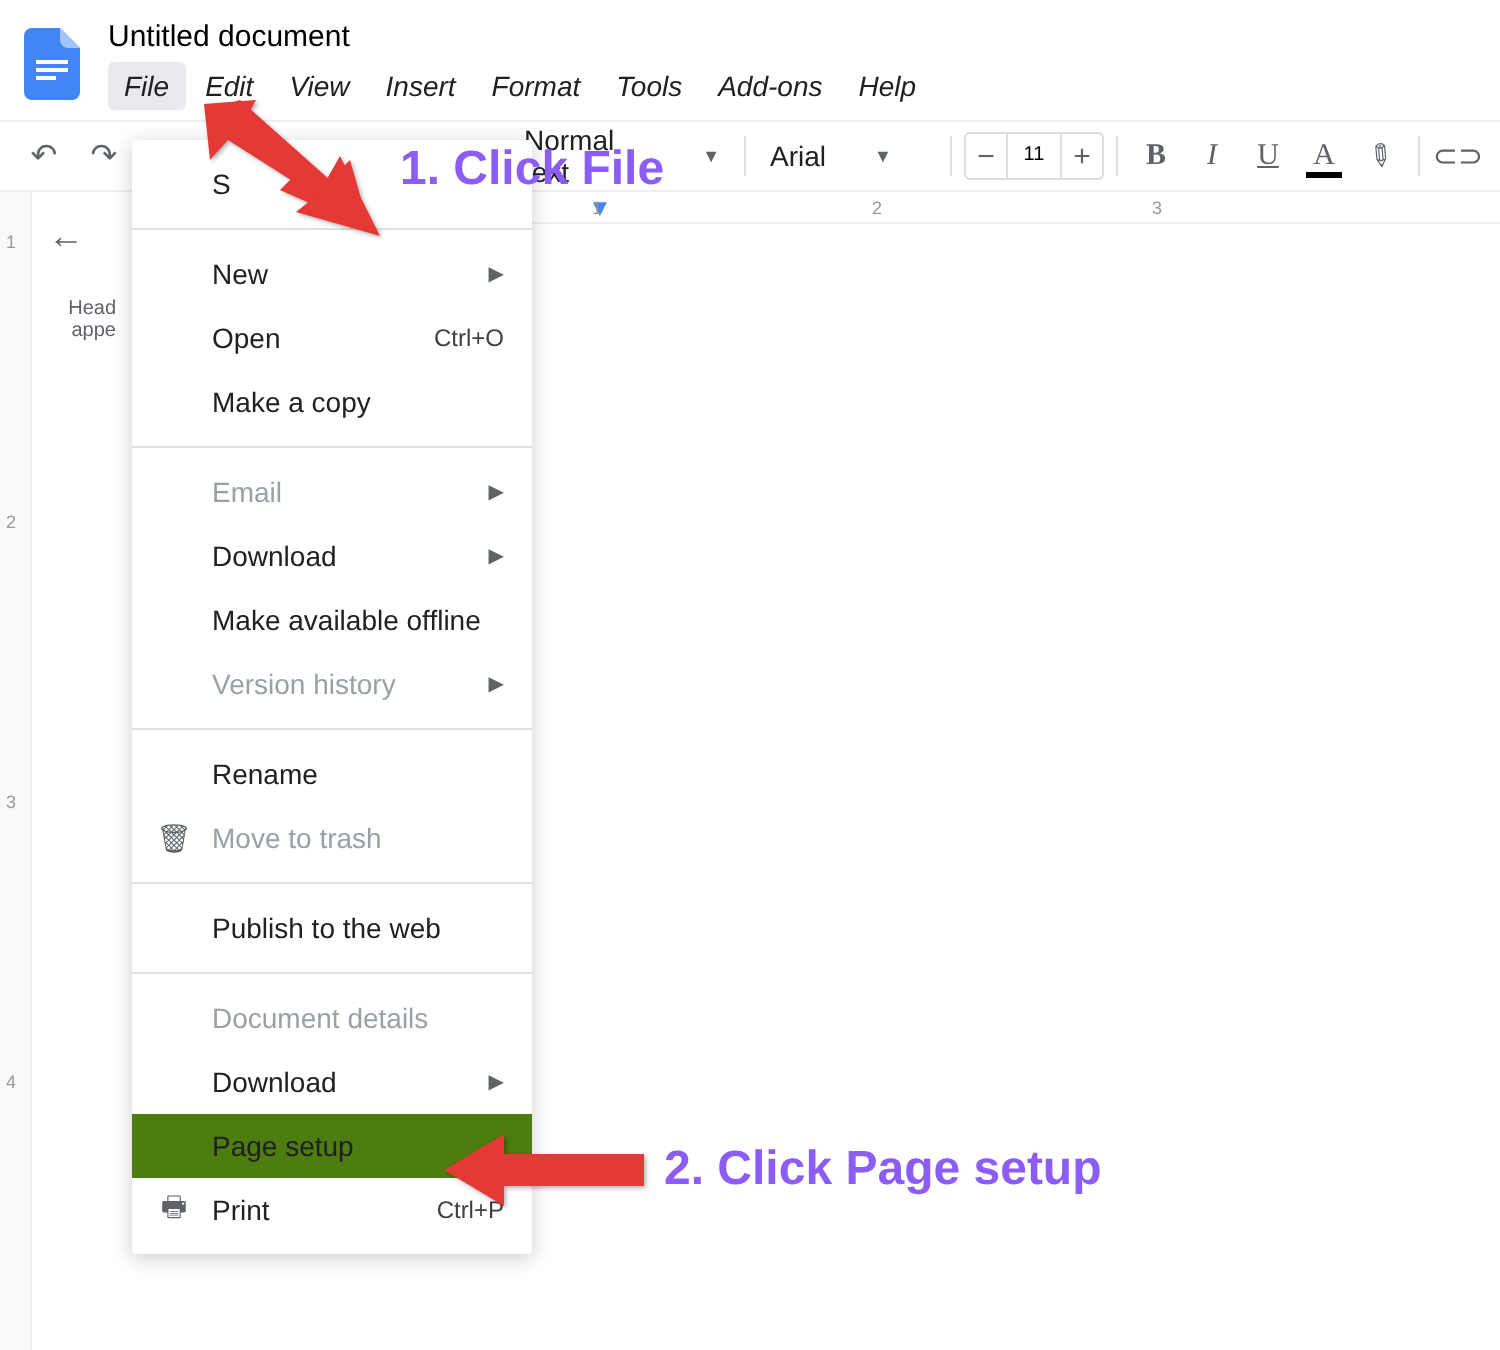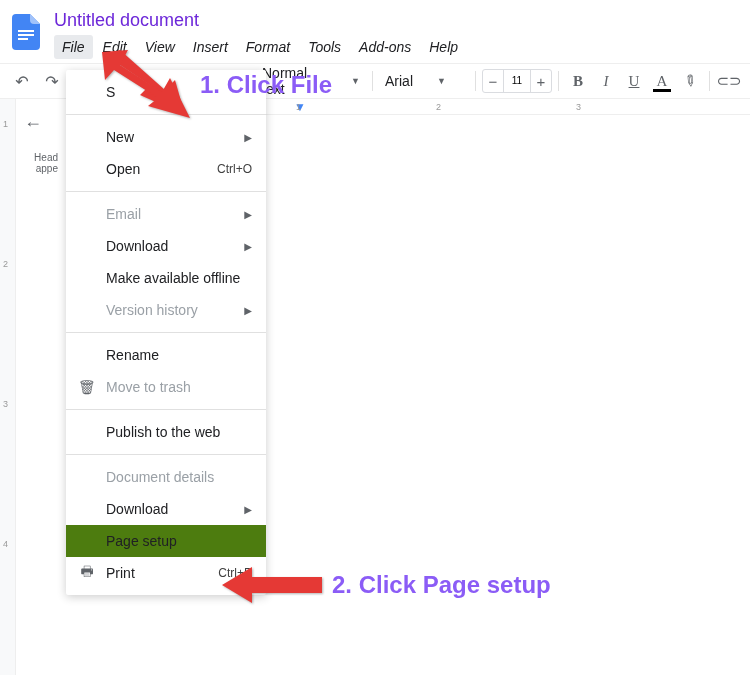--- a/index.html
+++ b/index.html
@@ -2,21 +2,21 @@
 <html><head>
 <meta charset="utf-8">
 <style>
 * { margin: 0; padding: 0; box-sizing: border-box; font-family: Arial, sans-serif; }
 body { background: #fff; width: 750px; height: 675px; overflow: hidden; position: relative; }
 
 .header { display: flex; align-items: flex-start; padding: 8px 8px 0 8px; }
 .docs-logo { width: 36px; height: 48px; display: flex; align-items: center; justify-content: center; }
 .docs-logo svg { width: 28px; height: 36px; }
 .header-right { flex: 1; padding-left: 10px; }
-.doc-title { font-size: 18px; color: #6d28d9; padding: 2px 0 4px 0; }
+.doc-title { font-size: 15px; color: #000000; padding: 2px 0 4px 0; }
 .menubar { display: flex; gap: 2px; font-style: italic; }
 .menu-item { padding: 4px 8px; font-size: 14px; color: #202124; cursor: pointer; border-radius: 3px; }
 .menu-item.active { background: #e8eaed; }
 
 .toolbar { display: flex; align-items: center; height: 36px; border-top: 1px solid #eee; border-bottom: 1px solid #eee; padding: 0 8px; margin-top: 4px; gap: 2px; }
 .tb-btn { width: 28px; height: 28px; display: flex; align-items: center; justify-content: center; color: #5f6368; font-size: 16px; cursor: pointer; }
 .tb-sep { width: 1px; height: 20px; background: #e0e0e0; margin: 0 4px; }
 .tb-select { display: flex; align-items: center; padding: 0 6px; font-size: 14px; color: #202124; height: 28px; cursor: pointer; gap: 24px; }
 .tb-caret { font-size: 9px; color: #5f6368; }
 .fontsize-group { display: flex; align-items: center; border: 1px solid #dadce0; border-radius: 3px; height: 24px; }
@@ -144,20 +144,23 @@
     </div>
   <div class="dd-sep"></div>
   <div class="dd-item">
       <span>New</span>
       <span class="submenu-arrow">▶</span>
     </div>
   <div class="dd-item">
       <span>Open</span>
       <span class="shortcut">Ctrl+O</span>
     </div>
+  <div class="dd-item">
+      <span>Make a copy</span>
+    </div>
   <div class="dd-sep"></div>
   <div class="dd-item disabled">
       <span>Email</span>
       <span class="submenu-arrow">▶</span>
     </div>
   <div class="dd-item">
       <span>Download</span>
       <span class="submenu-arrow">▶</span>
     </div>
   <div class="dd-item">

